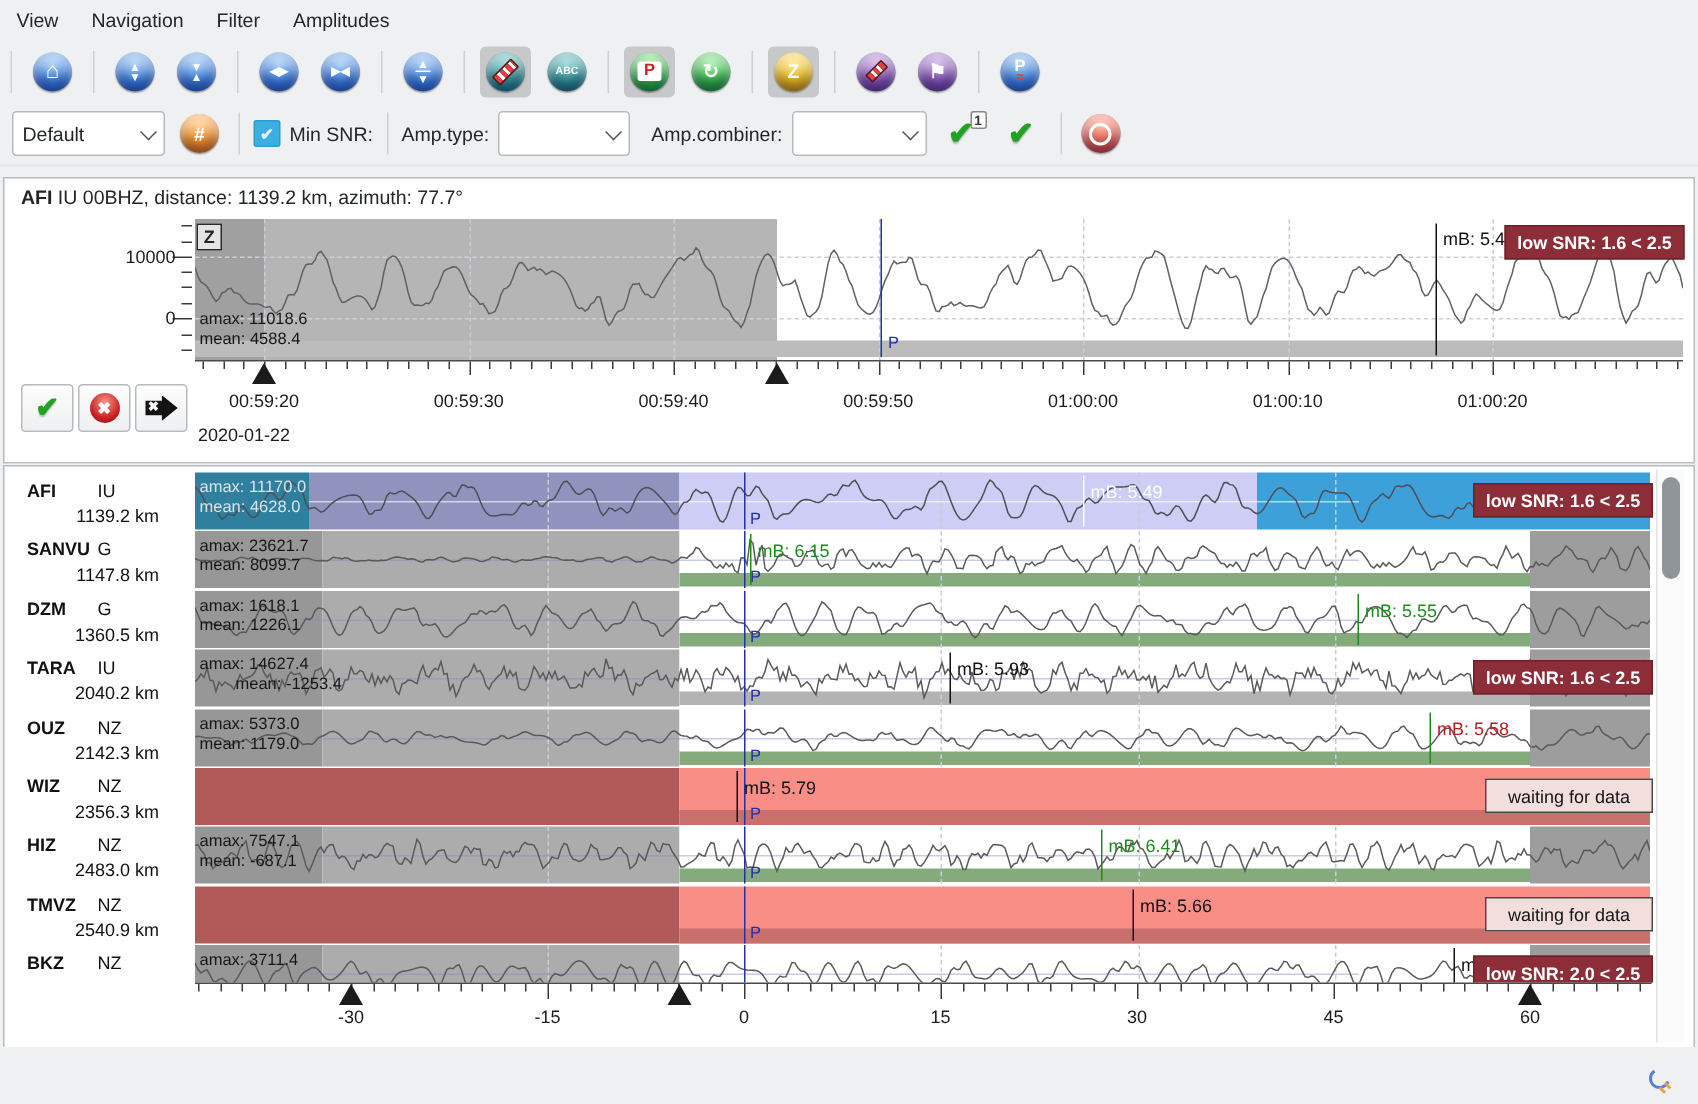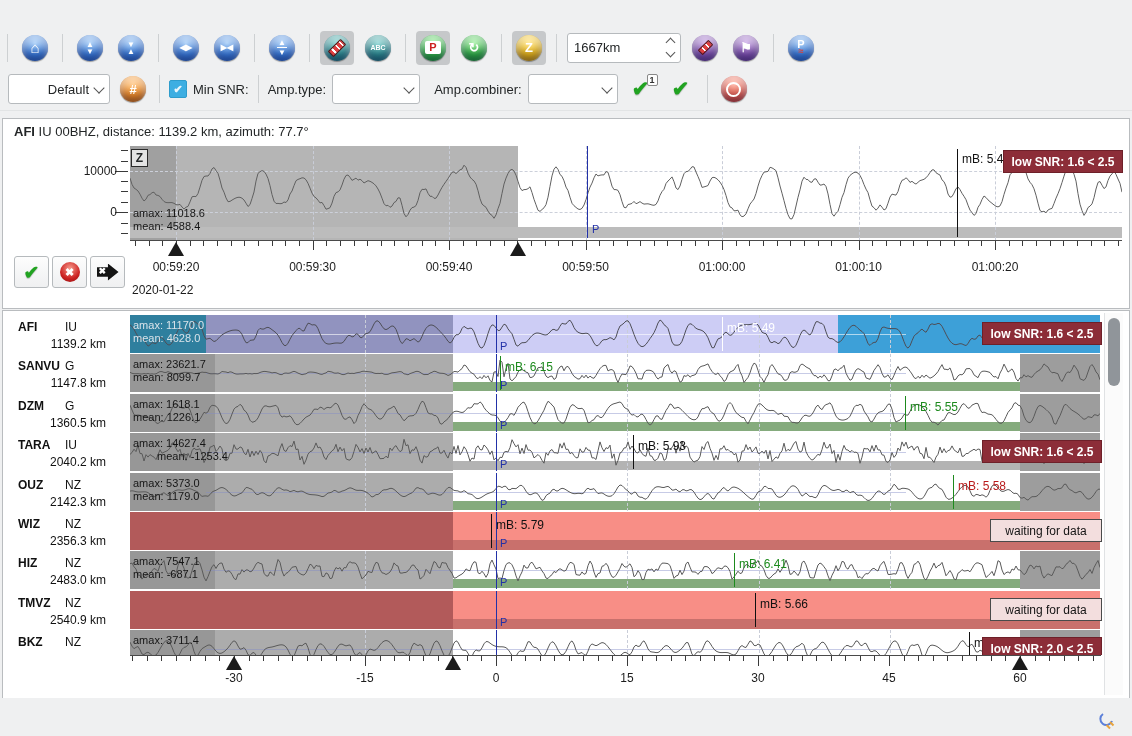--- a/index.html
+++ b/index.html
@@ -30,21 +30,21 @@
   .tri{font-size:8px;line-height:7px;display:block;}
   .glyph15{font-size:15px;} .glyph13{font-size:13px;} .glyph7{font-size:7px;letter-spacing:0;}
   .ruler-bar{width:16px;height:6px;transform:rotate(-45deg);border:1px solid #5a1010;border-radius:1px;
              background:repeating-linear-gradient(90deg,#e04040 0 3px,#ffffff 3px 5px);}
   .pbox{background:#fff;border-radius:2px;color:#cc2020;font-size:11px;font-weight:bold;padding:1px 4px;}
   .wave-red{color:#e23b2e;font-size:9px;font-weight:bold;margin-top:-3px;}
   .ring{width:11px;height:11px;border:2px solid #fff;border-radius:50%;}
   
   .combo,.spin{height:28px;background:#fff;border:1px solid #b6babd;border-radius:3px;display:flex;align-items:center;
                font-size:13px;padding:0 6px;gap:6px;}
-  .combo .val{flex:1;text-align:right;}
+  .combo .val{flex:1;}
   .chev-dn{width:7px;height:7px;border-right:1.5px solid #555;border-bottom:1.5px solid #555;transform:rotate(45deg);margin-top:-3px;}
   .spin-arrows{display:flex;flex-direction:column;gap:3px;margin-left:auto;}
   .chev-up-s{width:6px;height:6px;border-left:1.5px solid #555;border-top:1.5px solid #555;transform:rotate(45deg);}
   .chev-dn-s{width:6px;height:6px;border-right:1.5px solid #555;border-bottom:1.5px solid #555;transform:rotate(45deg);}
   .spin.focused{border:1px solid var(--accent);}
   .sel-text{background:var(--accent);color:#fff;padding:1px 2px;}
   .checkbox{width:16px;height:16px;border-radius:2px;background:var(--accent);border:1px solid #2e9ccc;
             display:flex;align-items:center;justify-content:center;color:#eaf6fc;font-size:11px;font-weight:bold;}
   .tb-label{font-size:13px;}
   .check-glyph{color:#21a321;font-size:21px;font-weight:bold;text-shadow:0 1px 1px rgba(0,0,0,.25);}
@@ -90,20 +90,26 @@
   .scroll-track{position:absolute;background:#fbfbfb;border-left:1px solid #e0e2e4;}
   .scroll-handle{position:absolute;background:#90959a;border-radius:6px;}
   .statusbar{position:absolute;left:0;top:698px;width:100%;height:38px;background:#eff0f1;}
   :root{--accent:#3daee2;--badge-red:#8c2d38;--badge-pink:#f3dede;--pblue:#2231a8;}
 </style>
 </head>
 <body>
 
 <div class="screen">
 
+  <div class="menubar">
+    <div class="menu-item">View</div>
+    <div class="menu-item">Navigation</div>
+    <div class="menu-item">Filter</div>
+    <div class="menu-item">Amplitudes</div>
+  </div>
 
   <div class="toolbar tb1">
     <div class="tsep"></div>
     <div class="tbtn">
       <div class="sphere sph-blue">
           <span class="glyph15">⌂</span>
         </div>
     </div>
     <div class="tsep"></div>
     <div class="tbtn">
@@ -161,27 +167,20 @@
           <span class="glyph13">↻</span>
         </div>
     </div>
     <div class="tsep"></div>
     <div class="tbtn pressed">
       <div class="sphere sph-gold">
           <span class="glyph13">Z</span>
         </div>
     </div>
     <div class="tsep"></div>
-    <div class="spin" style="width:100px;">
-      <span>1667km</span>
-      <span class="spin-arrows">
-        <span class="chev-up-s"></span>
-        <span class="chev-dn-s"></span>
-      </span>
-    </div>
     <div class="tbtn">
       <div class="sphere sph-purple">
           <span class="ruler-bar" style="width:13px;height:5px;"></span>
         </div>
     </div>
     <div class="tbtn">
       <div class="sphere sph-purple">
           <span class="glyph13">⚑</span>
         </div>
     </div>

